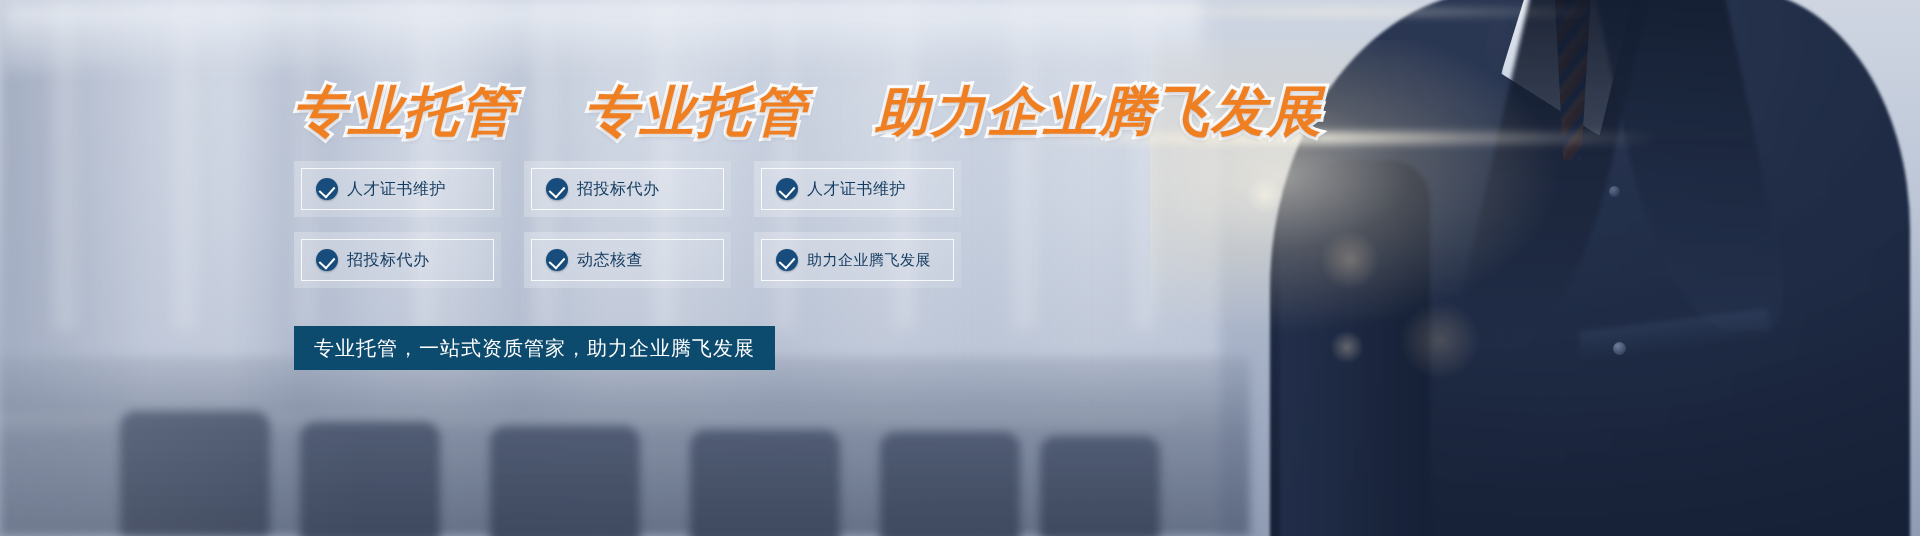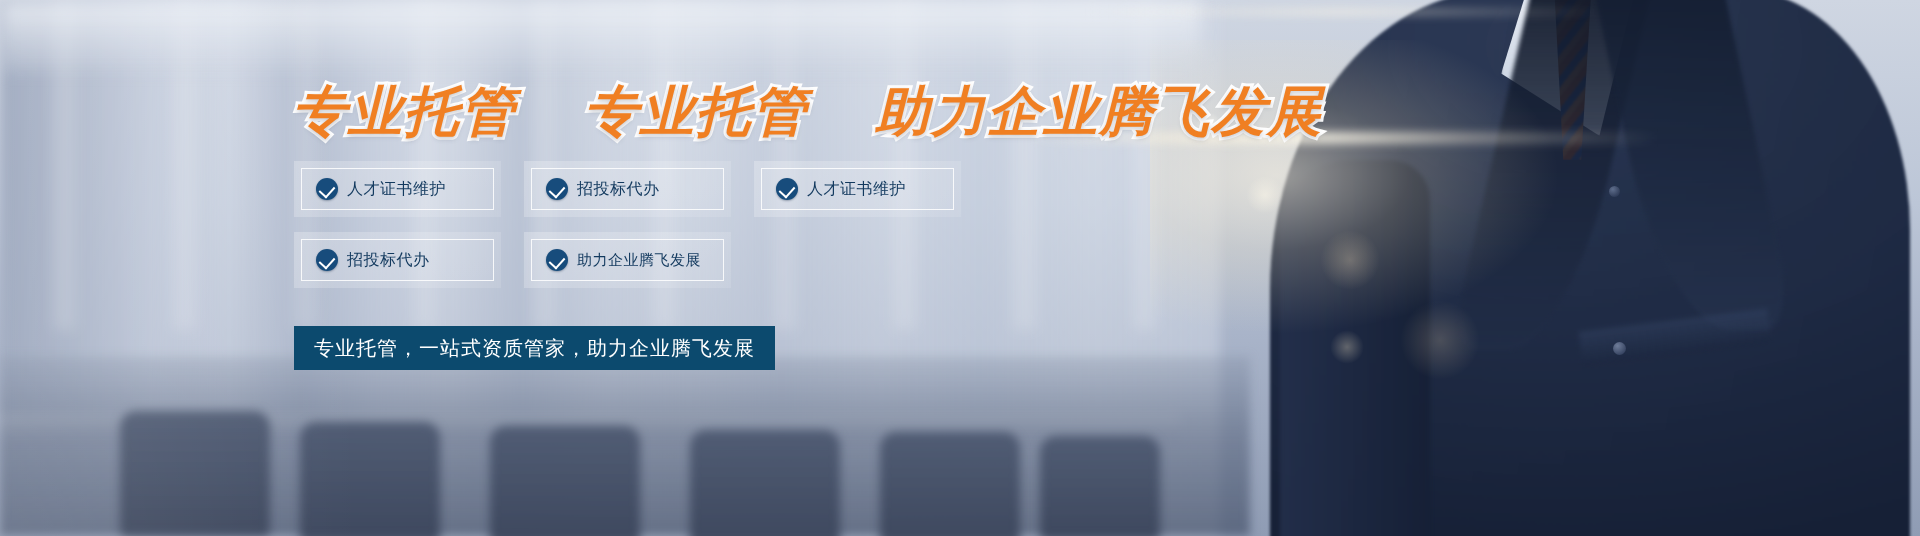--- a/index.html
+++ b/index.html
@@ -316,20 +316,26 @@
         </div>
       </div>
 
       <div class="cell">
         <div class="cell-inner">
           <span class="check"></span>
           <span class="cell-label">招投标代办</span>
         </div>
       </div>
 
+      <div class="cell">
+        <div class="cell-inner">
+          <span class="check"></span>
+          <span class="cell-label">动态核查</span>
+        </div>
+      </div>
 
       <div class="cell wide">
         <div class="cell-inner">
           <span class="check"></span>
           <span class="cell-label">助力企业腾飞发展</span>
         </div>
       </div>
 
     </div>
 

